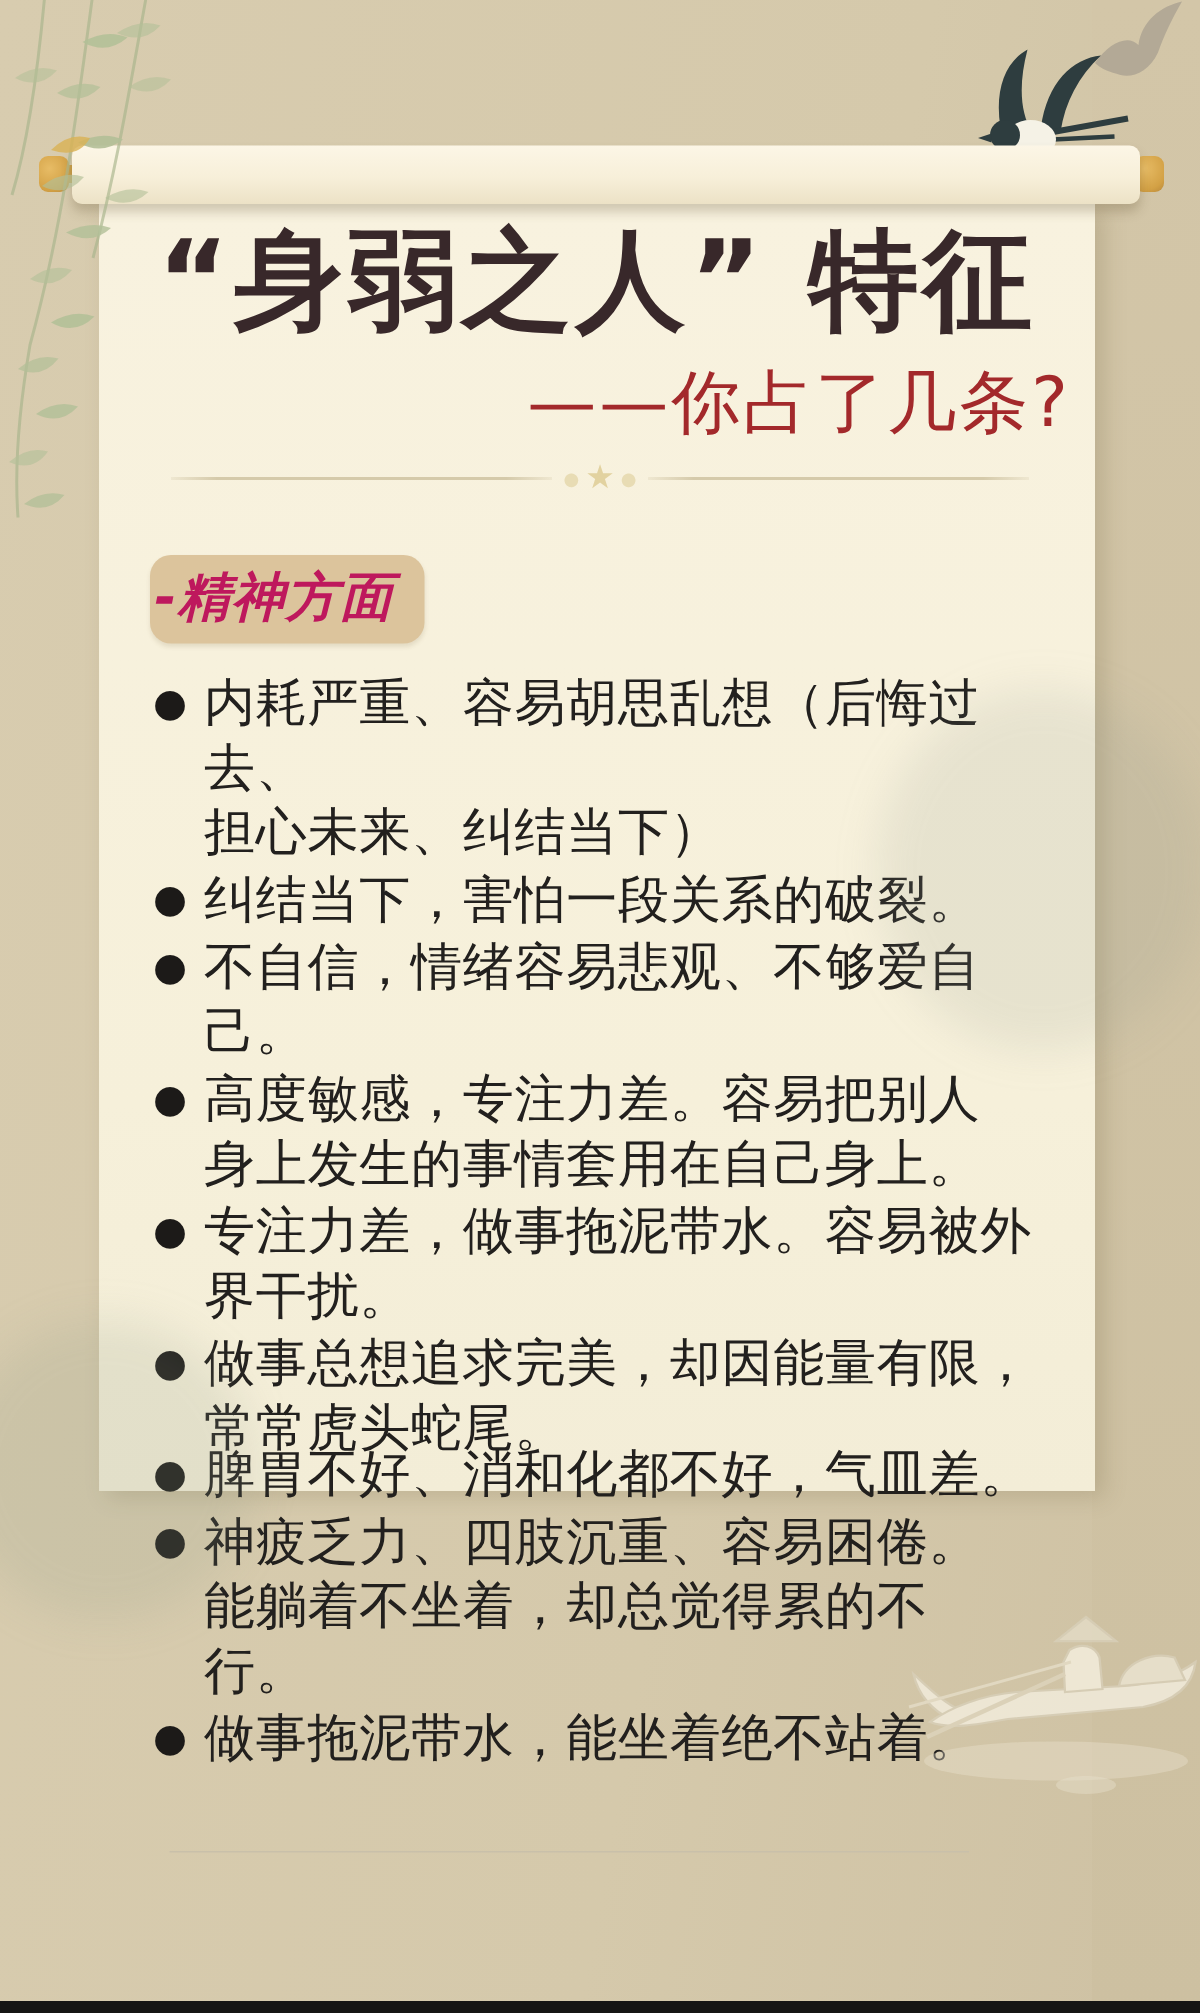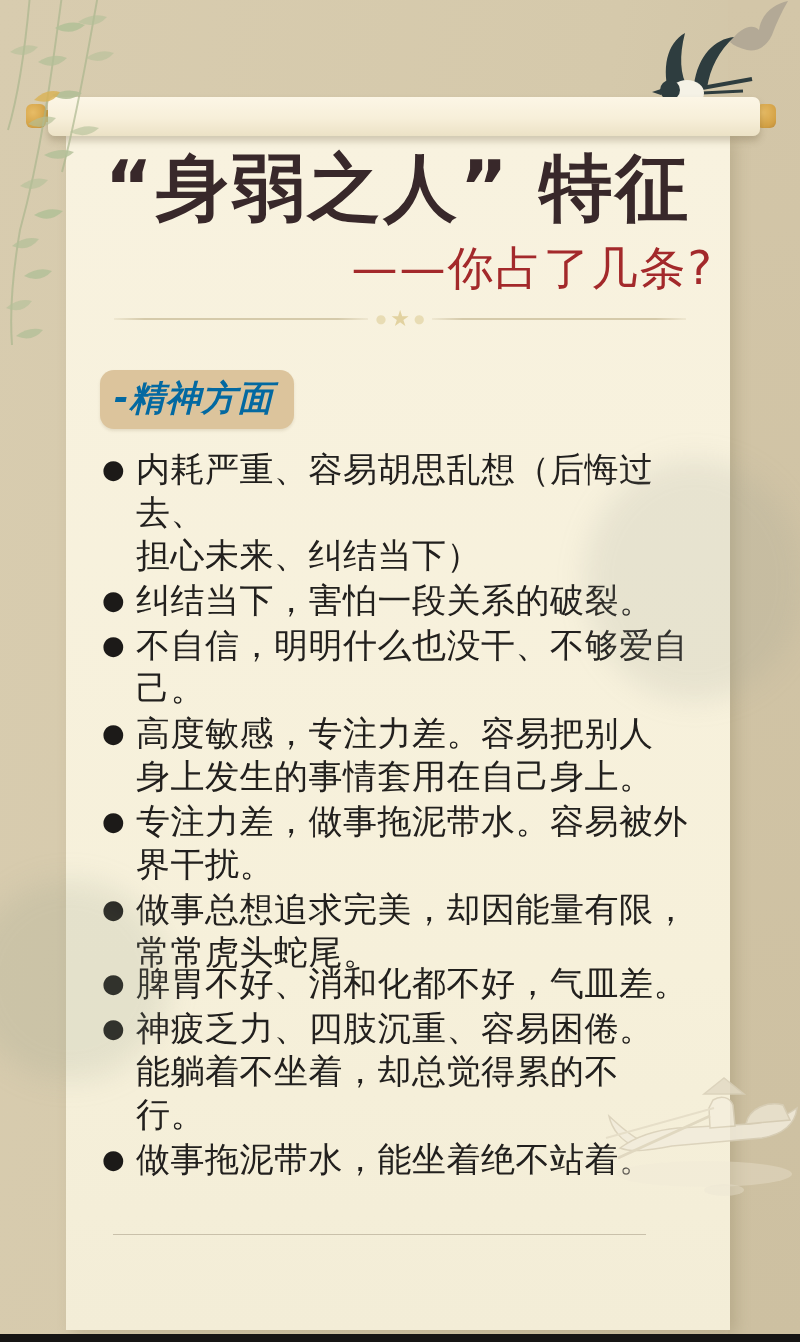--- a/index.html
+++ b/index.html
@@ -6,21 +6,21 @@
   .stage{
     position:relative;width:800px;height:1342px;overflow:hidden;
     background:linear-gradient(100deg,#d8ccaf 0%,#d5c9ab 60%,#cec1a3 100%);
     font-family:"DejaVu Sans",sans-serif;
   }
   
   .bg-right-shade{position:absolute;right:0;top:0;width:72px;height:100%;
     background:linear-gradient(180deg,#d3c6a8,#cdc0a1);}
   
   .paper{
-    position:absolute;left:66px;top:136px;width:664px;height:1194px;
+    position:absolute;left:66px;top:136px;width:664px;height:858px;
     background:linear-gradient(180deg,#f8f2df 0%,#f6f0da 70%,#f3edd7 100%);
     box-shadow:6px 4px 14px rgba(110,95,60,.22);
   }
   
   .rod{
     position:absolute;left:48px;top:97px;width:712px;height:39px;border-radius:7px;
     background:linear-gradient(180deg,#fcf6e6 0%,#f7efd9 55%,#ece2c6 100%);
     box-shadow:0 5px 7px rgba(90,75,45,.25);z-index:4;
   }
   .knob{position:absolute;top:104px;width:20px;height:24px;border-radius:6px;
@@ -51,22 +51,22 @@
     font-size:46px;font-weight:400;letter-spacing:2px;color:#a3292b;
   }
   .divider{position:absolute;top:172px;left:48px;right:44px;display:flex;align-items:center;gap:8px;}
   .divider .line{flex:1;height:2px;background:linear-gradient(90deg,rgba(213,202,170,.25),#d5caaa 12%,#d5caaa 88%,rgba(213,202,170,.25));}
   .divider .orn{display:flex;align-items:center;gap:4px;color:#e4d6a8;}
   .divider .orn .star{font-size:22px;line-height:1;color:#e2d2a0;}
   .divider .orn .odot{font-size:12px;line-height:1;color:#e8dcb4;}
 
   .chip{
     position:absolute;left:34px;display:inline-block;
-    background:#dcc49c;border-radius:14px;padding:5px 20px 7px 14px;
-    font-size:35px;font-weight:800;font-style:italic;color:#0369a1;letter-spacing:1px;
+    background:#dcc49c;border-radius:14px;padding:5px 20px 7px 3px;
+    font-size:35px;font-weight:800;font-style:italic;color:#be185d;letter-spacing:1px;
     box-shadow:0 2px 3px rgba(120,100,60,.15);
   }
   .chip.c1{top:234px;}
   .chip.c2{top:758px;}
 
   .blist{position:absolute;left:36px;width:606px;margin:0;padding:0;list-style:none;}
   .blist.l1{top:312px;}
   .blist.l2{top:826px;}
   .blist li{display:flex;margin:0 0 2px 0;}
   .blist .dot{width:34px;flex:none;font-size:26px;line-height:43px;color:#1c1a18;}
@@ -125,21 +125,21 @@
           <span class="dot">●</span>
           <span class="txt">内耗严重、容易胡思乱想（后悔过去、
 担心未来、纠结当下）</span>
         </li>
       <li>
           <span class="dot">●</span>
           <span class="txt">纠结当下，害怕一段关系的破裂。</span>
         </li>
       <li>
           <span class="dot">●</span>
-          <span class="txt">不自信，明明什么也没干、不够爱自己。</span>
+          <span class="txt">不自信，情绪容易悲观、不够爱自己。</span>
         </li>
       <li>
           <span class="dot">●</span>
           <span class="txt">高度敏感，专注力差。容易把别人
 身上发生的事情套用在自己身上。</span>
         </li>
       <li>
           <span class="dot">●</span>
           <span class="txt">专注力差，做事拖泥带水。容易被外
 界干扰。</span>

